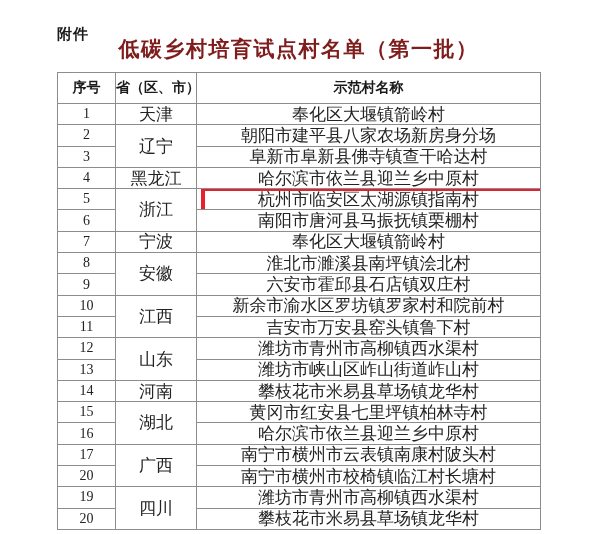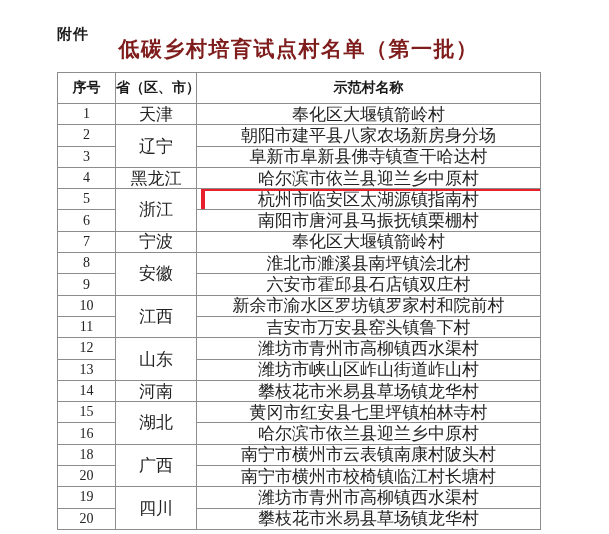--- a/index.html
+++ b/index.html
@@ -169,21 +169,21 @@
         <tr>
           <td class="serial">15</td>
           <td rowspan="2">湖北</td>
           <td>黄冈市红安县七里坪镇柏林寺村</td>
         </tr>
         <tr>
           <td class="serial">16</td>
           <td>哈尔滨市依兰县迎兰乡中原村</td>
         </tr>
         <tr>
-          <td class="serial">18</td>
+          <td class="serial">17</td>
           <td rowspan="2">广西</td>
           <td>南宁市横州市云表镇南康村陂头村</td>
         </tr>
         <tr>
           <td class="serial">20</td>
           <td>南宁市横州市校椅镇临江村长塘村</td>
         </tr>
         <tr>
           <td class="serial">19</td>
           <td rowspan="2">四川</td>

